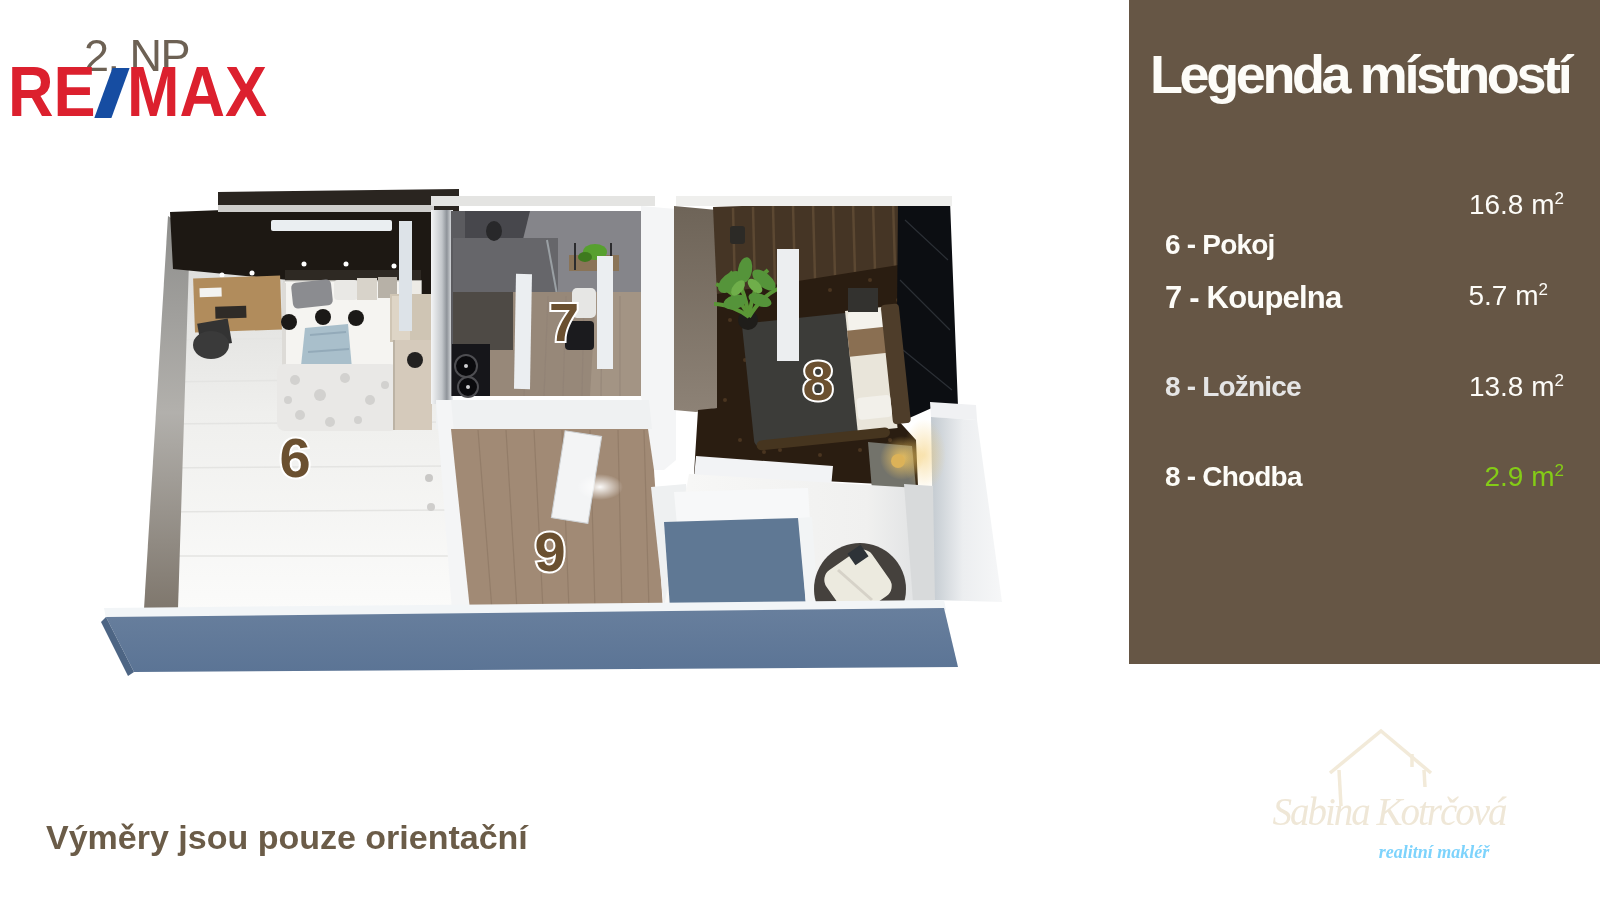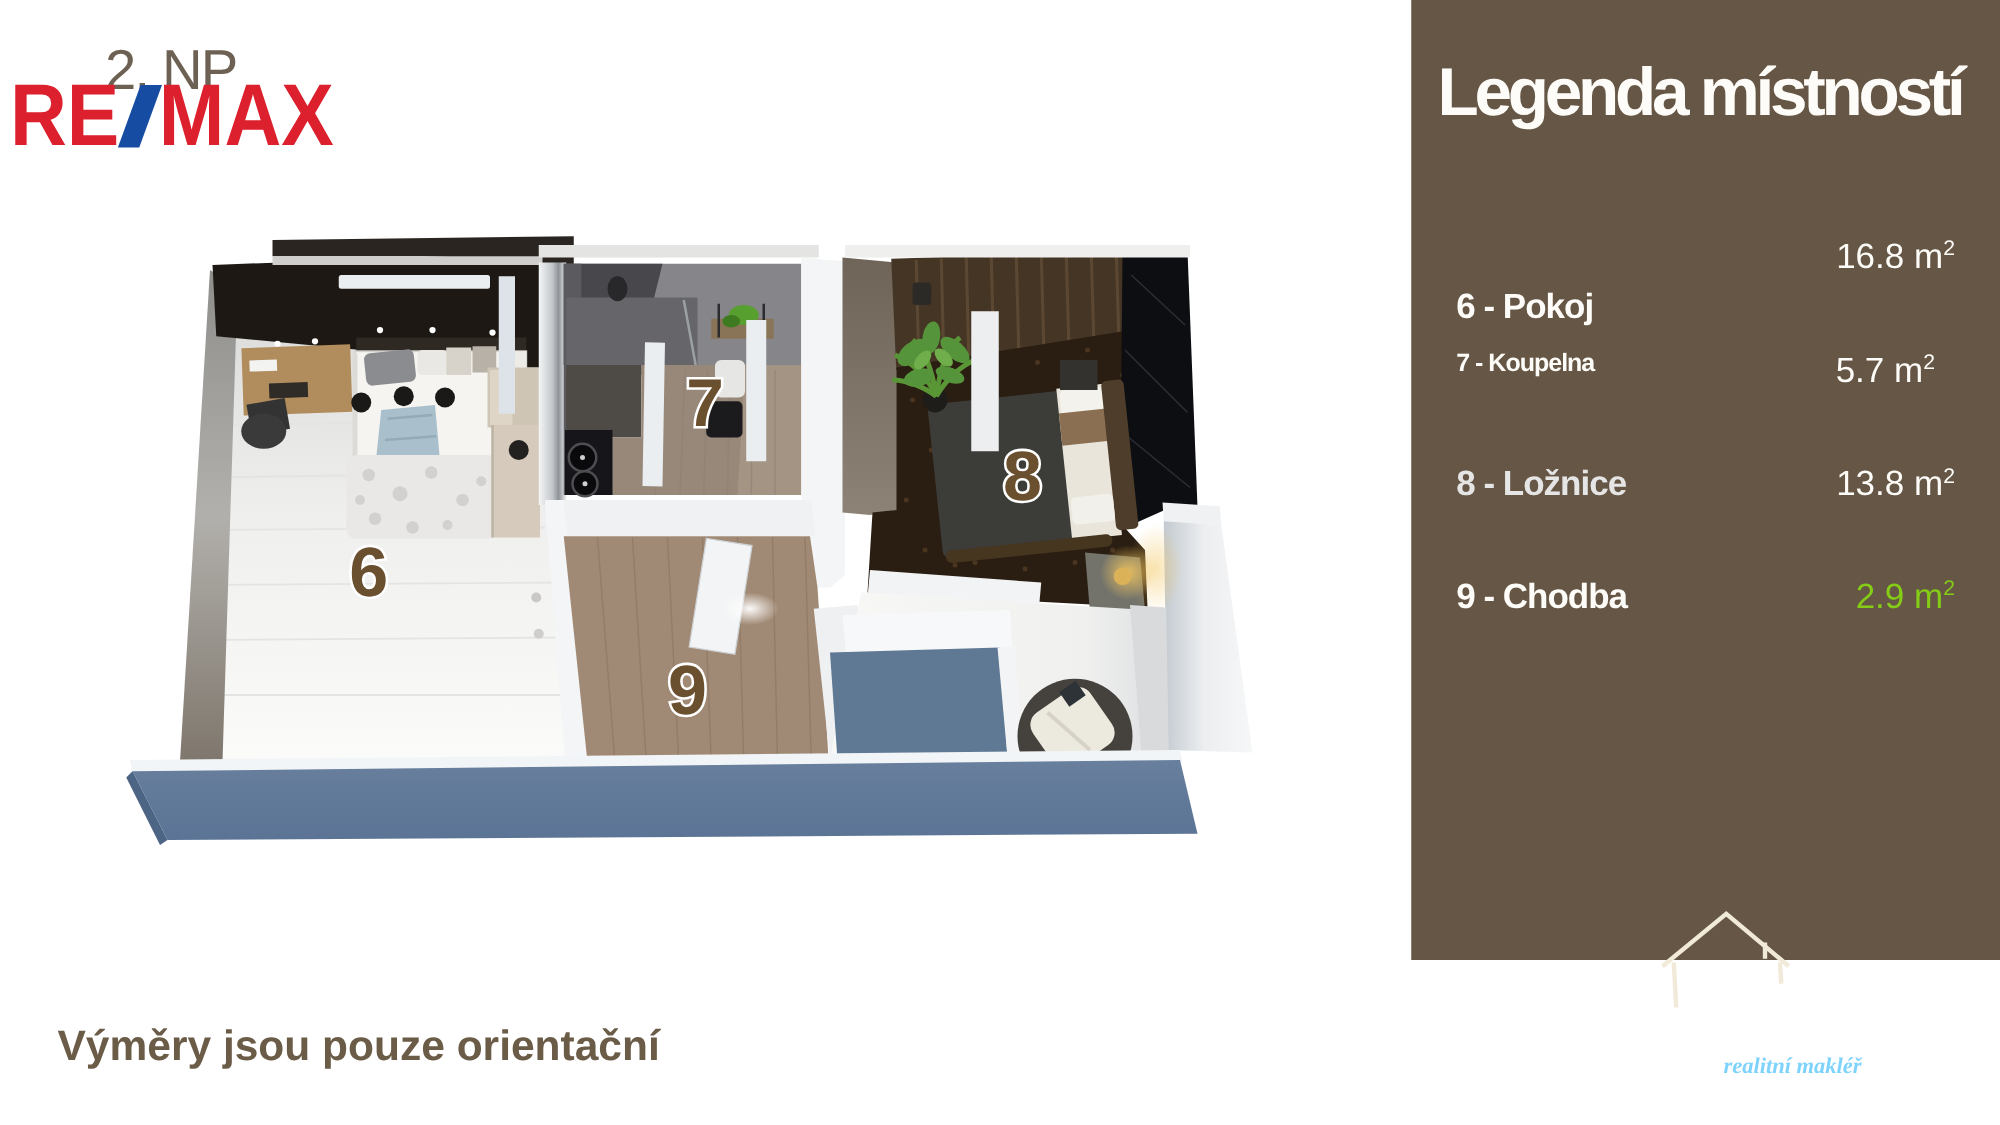--- a/index.html
+++ b/index.html
@@ -8,43 +8,44 @@
 </style>
 </head>
 <body>
 
 <div class="abs" style="left:84px;top:30px;font-size:45px;color:#6d6154;letter-spacing:-1.5px;">2. NP</div>
 
 <div class="abs" style="left:8px;top:52px;font-size:70px;font-weight:bold;color:#dc202e;white-space:nowrap;transform:scaleX(0.9);transform-origin:left top;">RE<span style="display:inline-block;width:19px;height:50px;background:#164da2;transform:skewX(-22deg);margin:0 7px -2px 9px;"></span>MAX</div>
 
 <div class="abs" style="left:46px;top:818px;font-size:34px;font-weight:bold;color:#6b5c48;">Výměry jsou pouze orientační</div>
 
-<div class="abs" style="left:1129px;top:0;width:471px;height:768px;background:#665645;">
+<div class="abs" style="left:1129px;top:0;width:471px;height:664px;background:#665645;">
 
   <div class="abs" style="left:21px;top:43px;font-size:54px;font-weight:bold;color:#fdfcf8;letter-spacing:-3.4px;white-space:nowrap;">Legenda místností</div>
 
   <div class="abs" style="left:36px;top:189px;font-size:28px;font-weight:bold;color:#fdfcf8;letter-spacing:-0.8px;margin-top:40px;">6 - Pokoj</div>
   <div class="abs" style="right:36px;top:189px;font-size:28px;color:#fdfcf8;">16.8 m<sup style="font-size:17px;">2</sup></div>
 
-  <div class="abs" style="left:36px;top:280px;font-size:20px;font-weight:bold;color:#fdfcf8;letter-spacing:-0.8px;">7 - Koupelna</div>
+  <div class="abs" style="left:36px;top:280px;font-size:31px;font-weight:bold;color:#fdfcf8;letter-spacing:-0.8px;">7 - Koupelna</div>
   <div class="abs" style="right:52px;top:280px;font-size:28px;color:#fdfcf8;">5.7 m<sup style="font-size:17px;">2</sup></div>
 
   <div class="abs" style="left:36px;top:371px;font-size:28px;font-weight:bold;color:#e5e5e5;letter-spacing:-0.8px;">8 - Ložnice</div>
   <div class="abs" style="right:36px;top:371px;font-size:28px;color:#fdfcf8;">13.8 m<sup style="font-size:17px;">2</sup></div>
 
-  <div class="abs" style="left:36px;top:461px;font-size:28px;font-weight:bold;color:#fdfcf8;letter-spacing:-0.8px;">9 - Chodba</div>
+  <div class="abs" style="left:36px;top:461px;font-size:28px;font-weight:bold;color:#fdfcf8;letter-spacing:-0.8px;">8 - Chodba</div>
   <div class="abs" style="right:36px;top:461px;font-size:28px;color:#84cc16;">2.9 m<sup style="font-size:17px;">2</sup></div>
 
   <svg class="abs" style="left:195px;top:726px;" width="120" height="85" viewBox="0 0 120 85" fill="none">
     <path d="M6 47 L57 5 L107 47" stroke="#f2ead9" stroke-width="3.5" fill="none"></path>
     <path d="M15 44 L17 80" stroke="#f2ead9" stroke-width="3.5"></path>
     <path d="M100 44 L101 61" stroke="#f2ead9" stroke-width="3.5"></path>
     <path d="M88 28 L88 41" stroke="#f2ead9" stroke-width="3.5"></path>
   </svg>
 
+  <div class="abs" style="left:130px;top:789px;width:260px;text-align:center;font-family:'Liberation Serif',serif;font-style:italic;font-size:39px;letter-spacing:-2px;color:#efe7d7;white-space:nowrap;">Sabina Kotrčová</div>
 
   <div class="abs" style="left:190px;top:842px;width:230px;text-align:center;font-family:'Liberation Serif',serif;font-style:italic;font-weight:bold;font-size:18px;color:#7dd3fc;">realitní makléř</div>
 </div>
 
 <svg class="abs" style="left:0;top:0;" width="1600" height="900" viewBox="0 0 1600 900">
 <defs>
   <linearGradient id="gLeftWall" x1="0" y1="0" x2="0" y2="1">
     <stop offset="0" stop-color="#8e8e8c"></stop>
         <stop offset="0.5" stop-color="#b2b0ac"></stop>
         <stop offset="1" stop-color="#7f776d"></stop>

